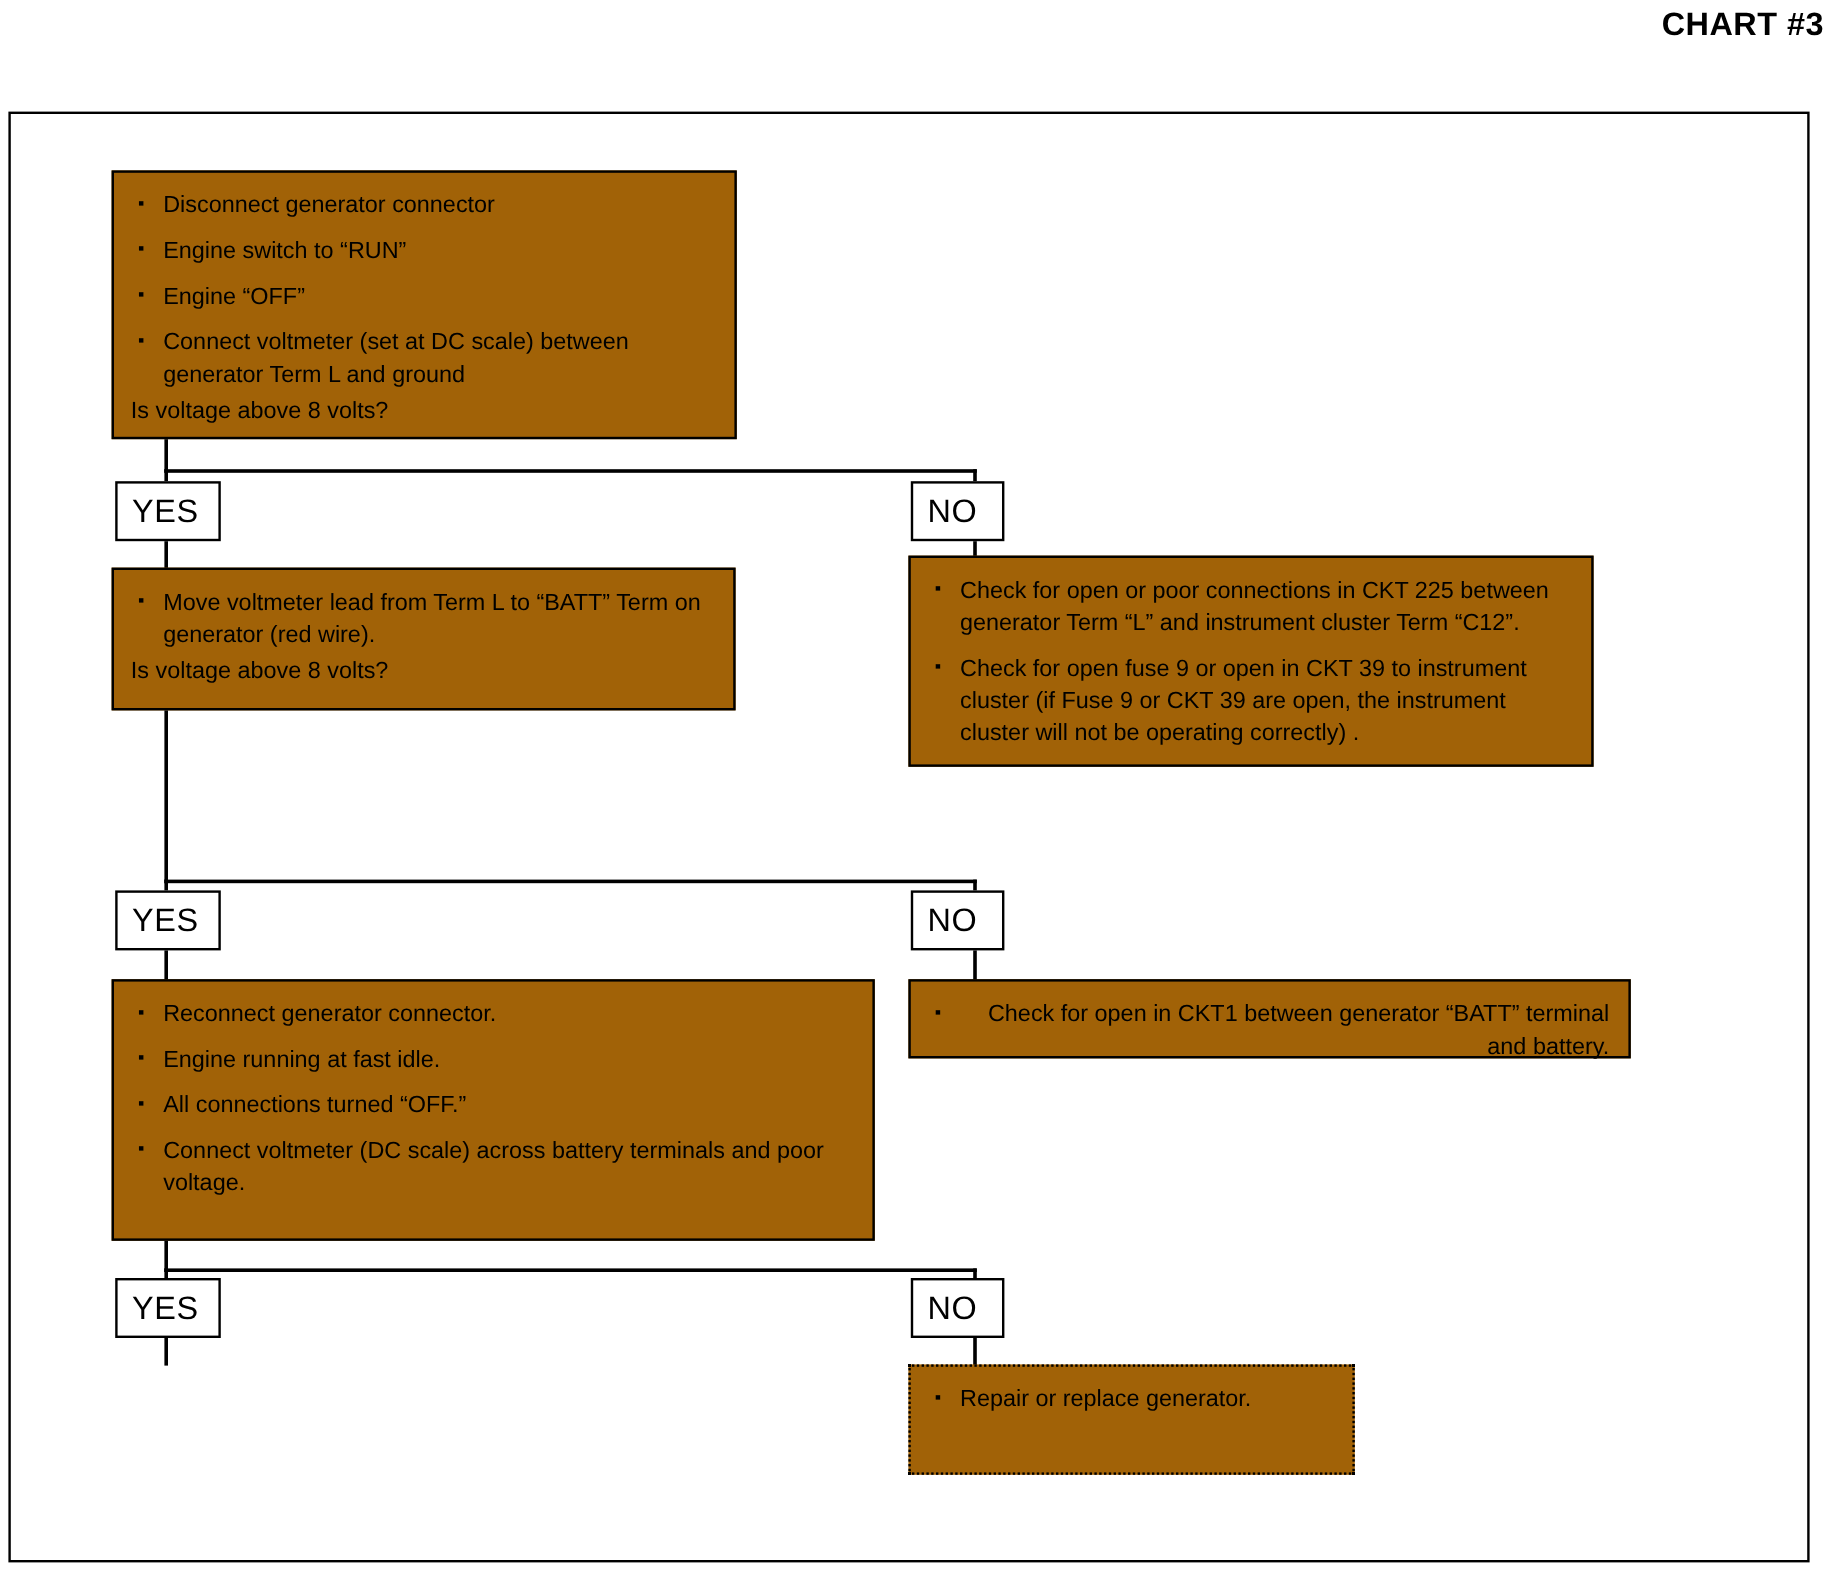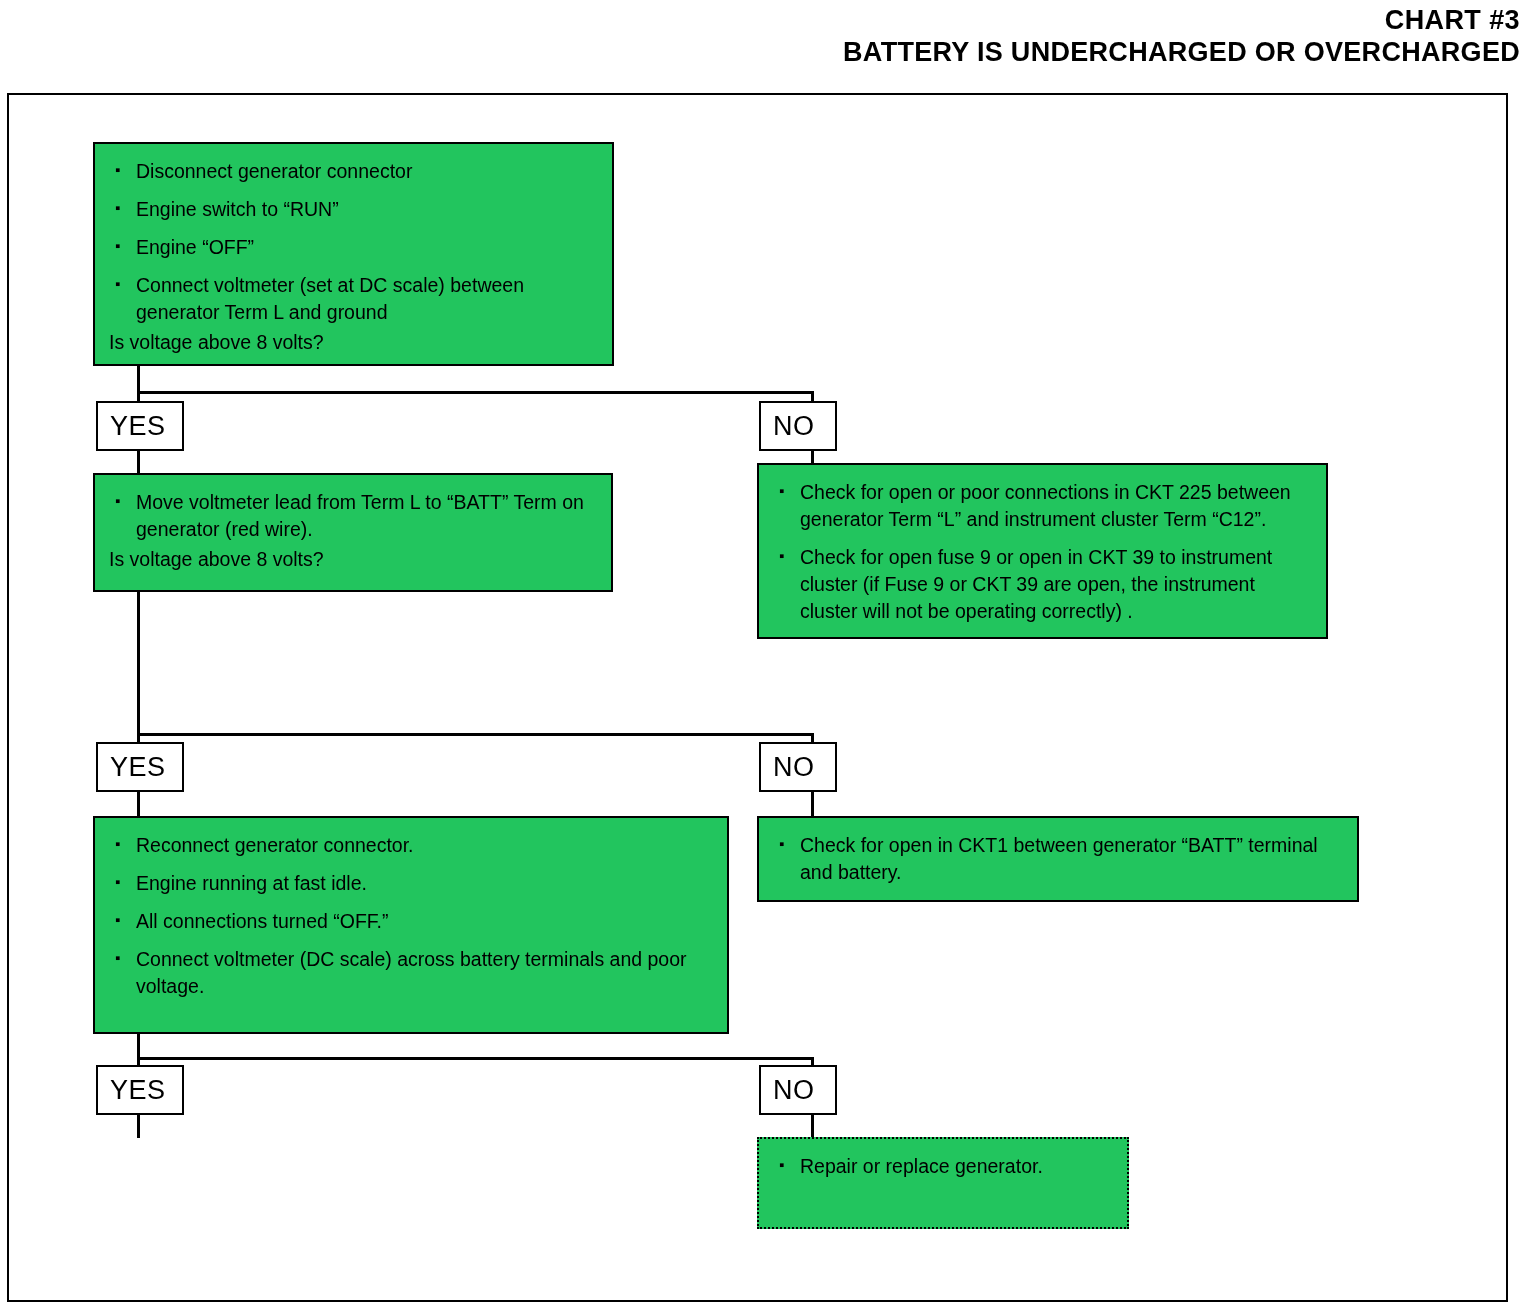--- a/index.html
+++ b/index.html
@@ -50,21 +50,21 @@
     height: 1209px;
     border: 2px solid #000;
     box-sizing: border-box;
   }
 
   
   .node {
     position: absolute;
     box-sizing: border-box;
     border: 2px solid #000;
-    background: #22c55e;
+    background: #a16207;
     font-size: 19.5px;
     line-height: 27px;
   }
   .node.dotted {
     border: 2px dotted #000;
   }
   .node .inner {
     padding: 14px 16px 10px 14px;
   }
   ul.bullets {
@@ -118,21 +118,20 @@
     background: #000;
   }
 </style>
 </head>
 <body>
 
 <div id="page">
 
   <div class="title-block">
     <div class="title-line1">CHART #3</div>
-    <div class="title-line2">BATTERY IS UNDERCHARGED OR OVERCHARGED</div>
   </div>
 
   <div class="page-frame"></div>
 
   <div class="node" style="left:93px; top:142px; width:521px; height:224px;">
     <div class="inner">
       <ul class="bullets">
         <li>Disconnect generator connector</li>
         <li>Engine switch to “RUN”</li>
         <li>Engine “OFF”</li>
@@ -196,21 +195,21 @@
     <div class="inner">
       <ul class="bullets">
         <li>Reconnect generator connector.</li>
         <li>Engine running at fast idle.</li>
         <li>All connections turned “OFF.”</li>
         <li>Connect voltmeter (DC scale) across battery terminals and poor voltage.</li>
       </ul>
     </div>
   </div>
 
-  <div class="node" style="left:757px; top:816px; width:602px; height:86px;">
+  <div class="node" style="left:757px; top:816px; width:602px; height:66px;text-align:right;">
     <div class="inner">
       <ul class="bullets">
         <li>Check for open in CKT1 between generator “BATT” terminal and battery.</li>
       </ul>
     </div>
   </div>
 
   <div class="line-v" style="left:137px; top:1034px; height:26px;"></div>
   <div class="line-h" style="left:137px; top:1057px; width:677px;"></div>
   <div class="line-v" style="left:137px; top:1057px; height:11px;"></div>

